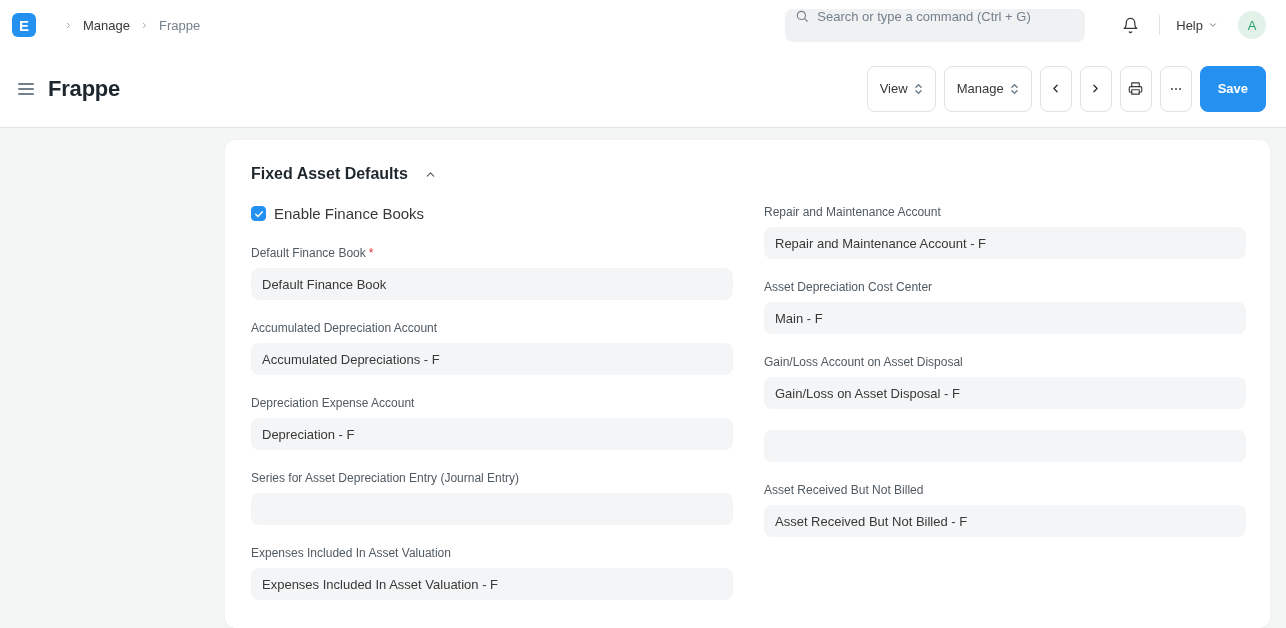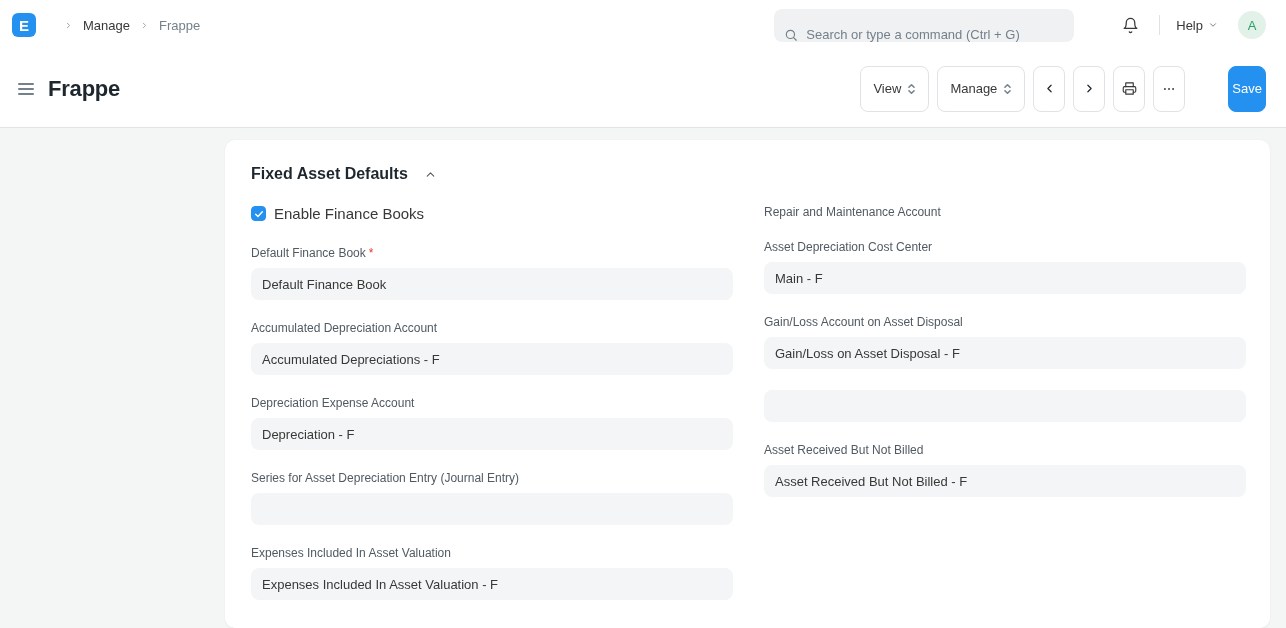--- a/index.html
+++ b/index.html
@@ -10,21 +10,21 @@
   
   .navbar { height:50px; background:#fff; display:flex; align-items:center; padding:0 20px 0 12px; }
   .logo { width:24px; height:24px; border-radius:6px; background:#2490ef; color:#fff;
     font-weight:bold; font-size:15px; display:flex; align-items:center; justify-content:center; cursor:pointer; }
   .crumbs { display:flex; align-items:center; margin-left:18px; font-size:13px; }
   .crumb-sep { color:#9aa3ab; display:flex; align-items:center; margin:0 10px; }
   .crumb-a { color:#383838; font-weight:500; text-decoration:none; cursor:pointer; }
   .crumb-b { color:#74808b; cursor:pointer; }
   .nav-right { margin-left:auto; display:flex; align-items:center; }
   .searchbar { width:300px; height:33px; background:#f0f1f3; border-radius:8px;
-    display:flex; align-items:flex-end; padding:0 10px; margin-right:44px; }
+    display:flex; align-items:flex-start; padding:0 10px; margin-right:33px; }
   .searchbar svg { flex:0 0 auto; margin-right:8px; }
   .searchbar input { border:none; background:transparent; outline:none; width:100%;
     font-size:13px; color:#383838; font-family:inherit; }
   .searchbar input::placeholder { color:#74808b; }
   .icon-btn { background:none; border:none; cursor:pointer; display:flex; align-items:center; padding:4px; }
   .nav-divider { width:1px; height:20px; background:#e2e2e2; margin:0 16px; }
   .help { display:flex; align-items:center; font-size:13px; color:#383838; cursor:pointer; gap:5px; margin-right:20px; }
   .avatar { width:28px; height:28px; border-radius:50%; background:#e2f2e8; color:#2e9e69;
     font-size:13px; font-weight:500; display:flex; align-items:center; justify-content:center; cursor:pointer; }
 
@@ -33,21 +33,21 @@
     box-shadow:0 1px 3px rgba(0,0,0,.03); display:flex; align-items:center; padding:0 20px 0 12px; }
   .hamburger { background:none; border:none; cursor:pointer; padding:6px; display:flex;
     flex-direction:column; gap:3px; margin-right:8px; }
   .hamburger span { display:block; width:16px; height:2px; background:#74808b; border-radius:1px; }
   .page-title { font-size:22px; font-weight:700; color:#1f272e; letter-spacing:-0.2px; }
   .head-actions { margin-left:auto; display:flex; align-items:center; gap:8px; }
   .btn { height:46px; background:#fff; border:1px solid #e0e3e6; border-radius:8px;
     font-size:13px; color:#383838; font-family:inherit; cursor:pointer;
     display:flex; align-items:center; justify-content:center; gap:6px; padding:0 12px; }
   .btn-icon { width:32px; padding:0; }
-  .btn-primary { background:#2490ef; border-color:#2490ef; color:#fff; font-weight:400; padding:0 3px;margin-left:35px; }
+  .btn-primary { background:#2490ef; border-color:#2490ef; color:#fff; font-weight:700; padding:0 17px; }
 
   
   .content { background:#f4f5f5; height:500px; padding-top:12px; }
   .card { margin-left:225px; margin-right:16px; background:#fff; border-radius:10px;
     box-shadow:0 0.5px 2px rgba(0,0,0,.06); padding:25px 24px 28px 26px; }
   .section-head { display:flex; align-items:center; gap:14px; margin-bottom:22px; }
   .section-title { font-size:16px; font-weight:700; color:#1f272e; }
   .collapse-btn { background:none; border:none; cursor:pointer; display:flex; align-items:center; padding:2px; }
 
   .cols { display:grid; grid-template-columns:1fr 1fr; column-gap:31px; }
@@ -213,20 +213,21 @@
           <label class="field-label">Expenses Included In Asset Valuation</label>
           <input class="field-input" value="Expenses Included In Asset Valuation - F" style="">
         </div>
 
       </div>
 
       <div>
 
         <div class="field">
           <label class="field-label">Repair and Maintenance Account</label>
+          <input class="field-input" value="Repair and Maintenance Account - F" style="">
         </div>
 
         <div class="field">
           <label class="field-label">Asset Depreciation Cost Center</label>
           <input class="field-input" value="Main - F" style="">
         </div>
 
         <div class="field">
           <label class="field-label">Gain/Loss Account on Asset Disposal</label>
           <input class="field-input" value="Gain/Loss on Asset Disposal - F" style="">

